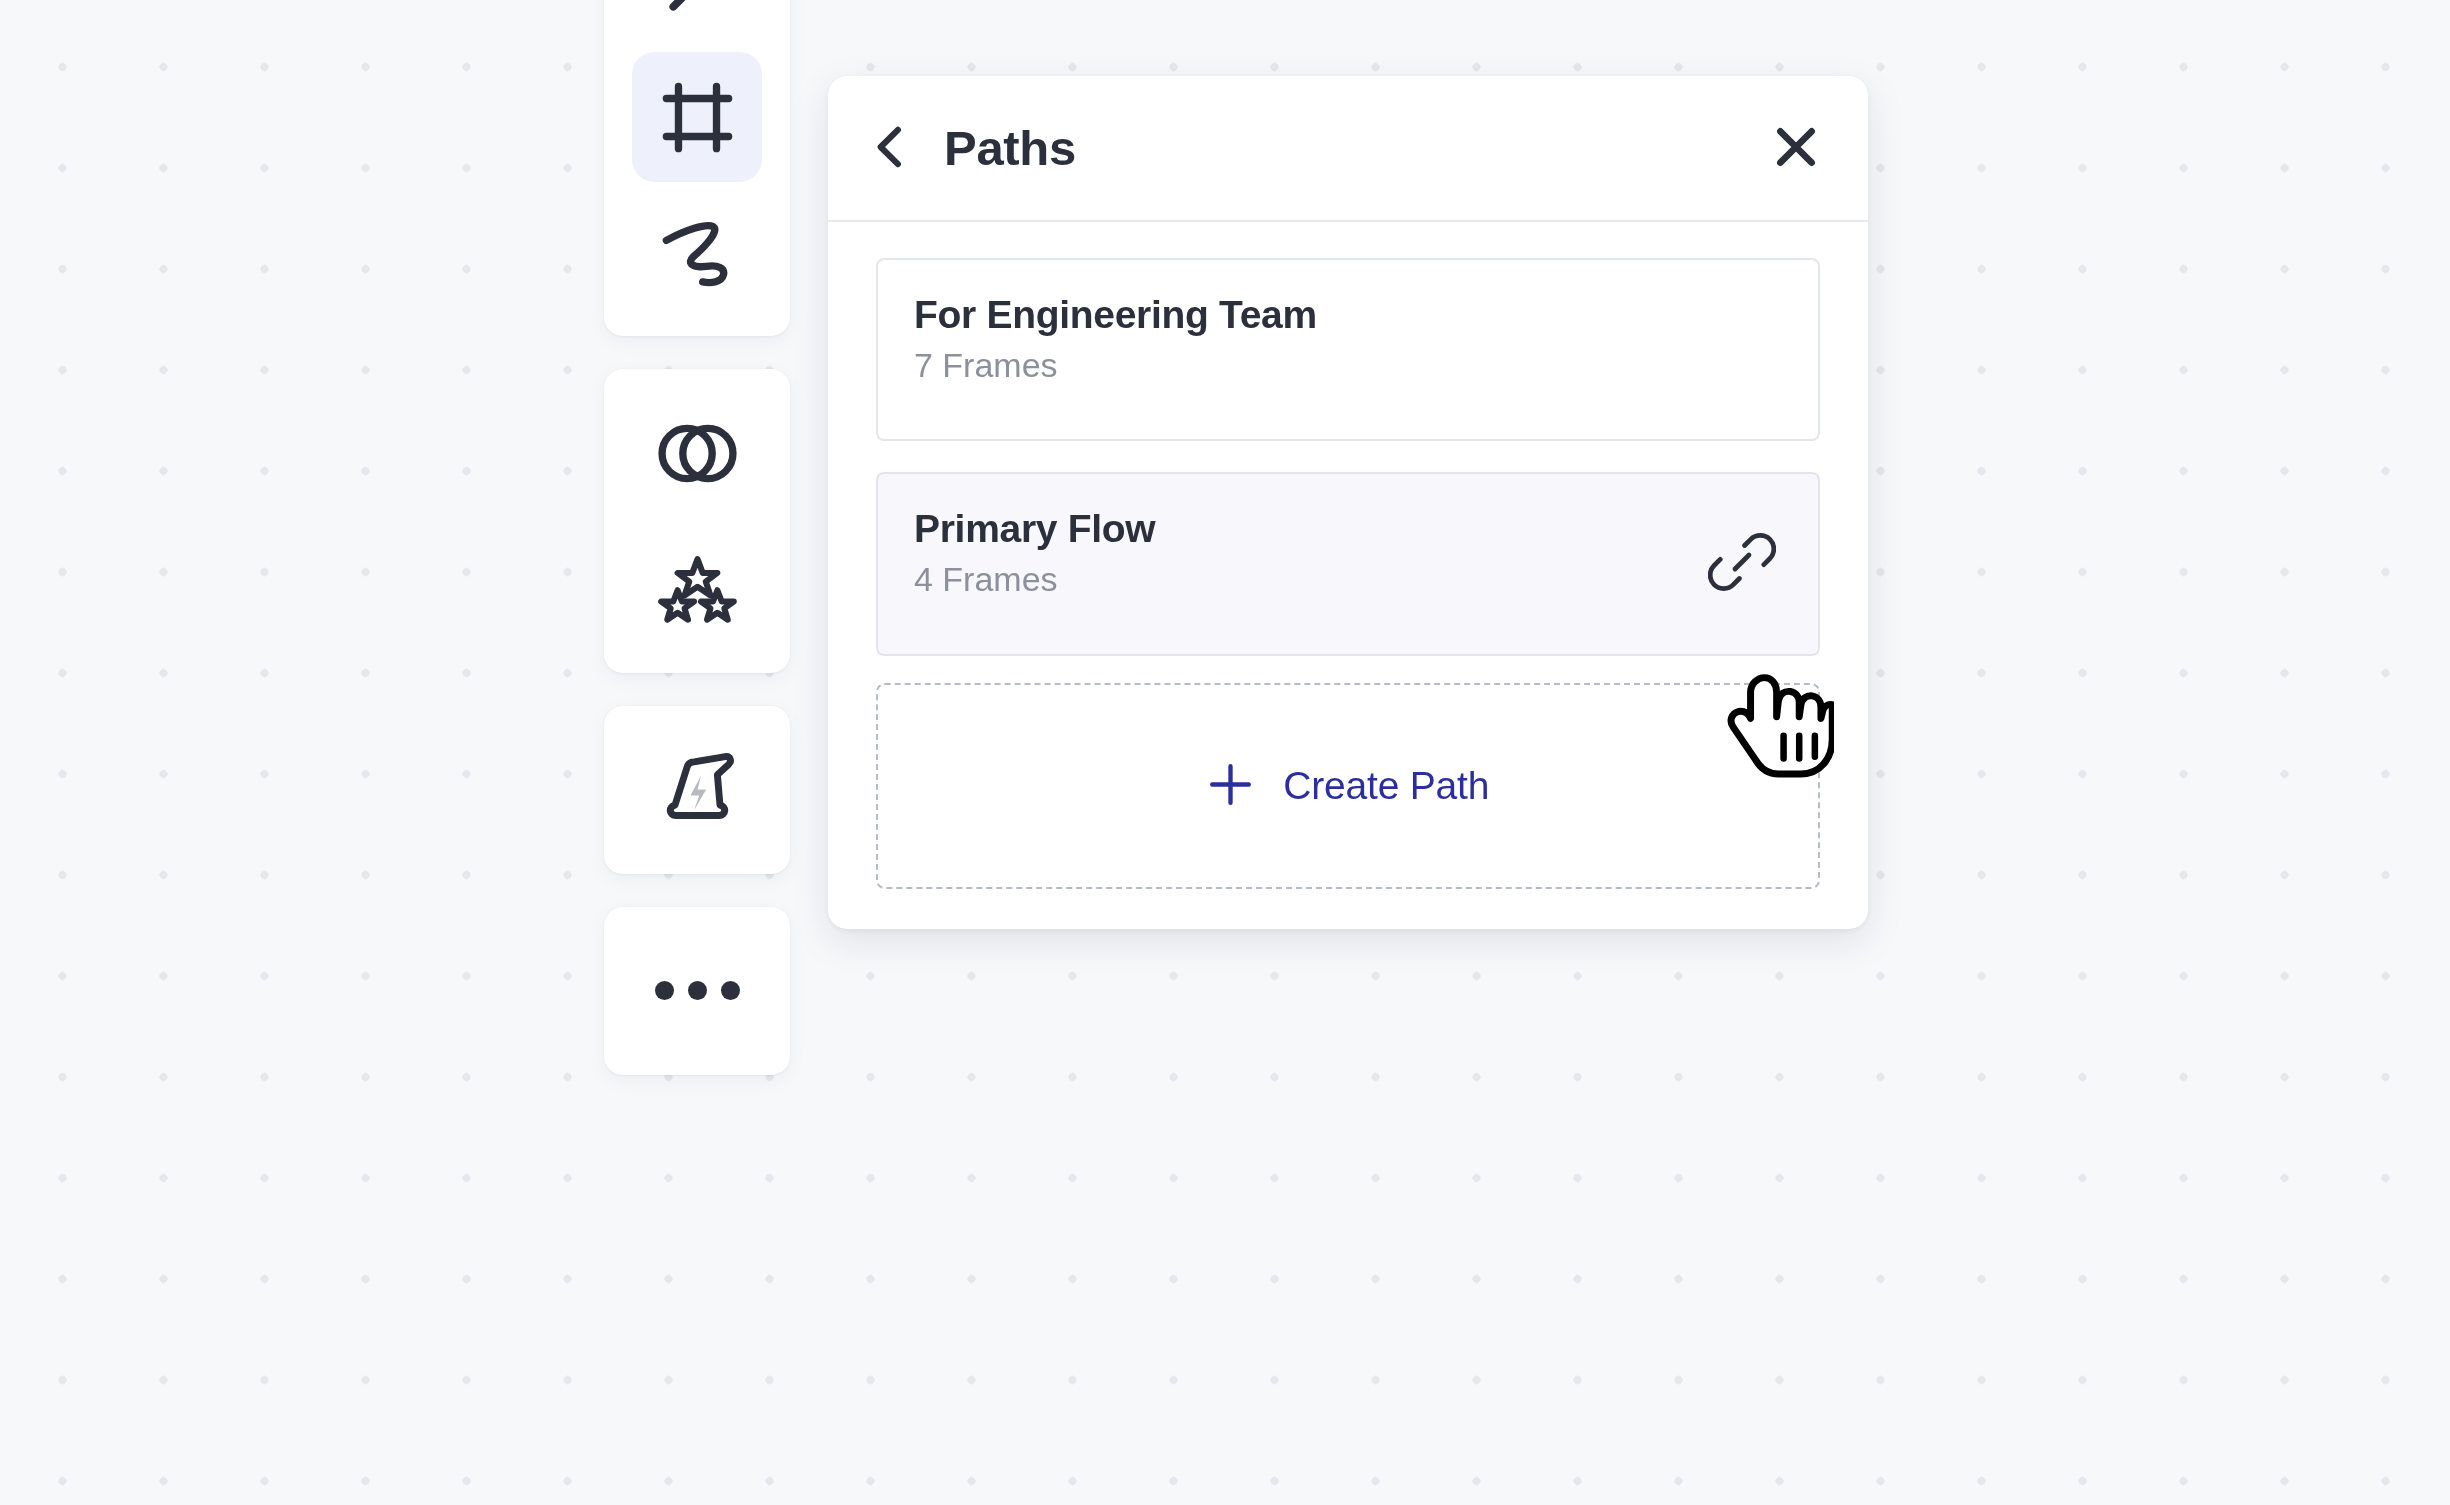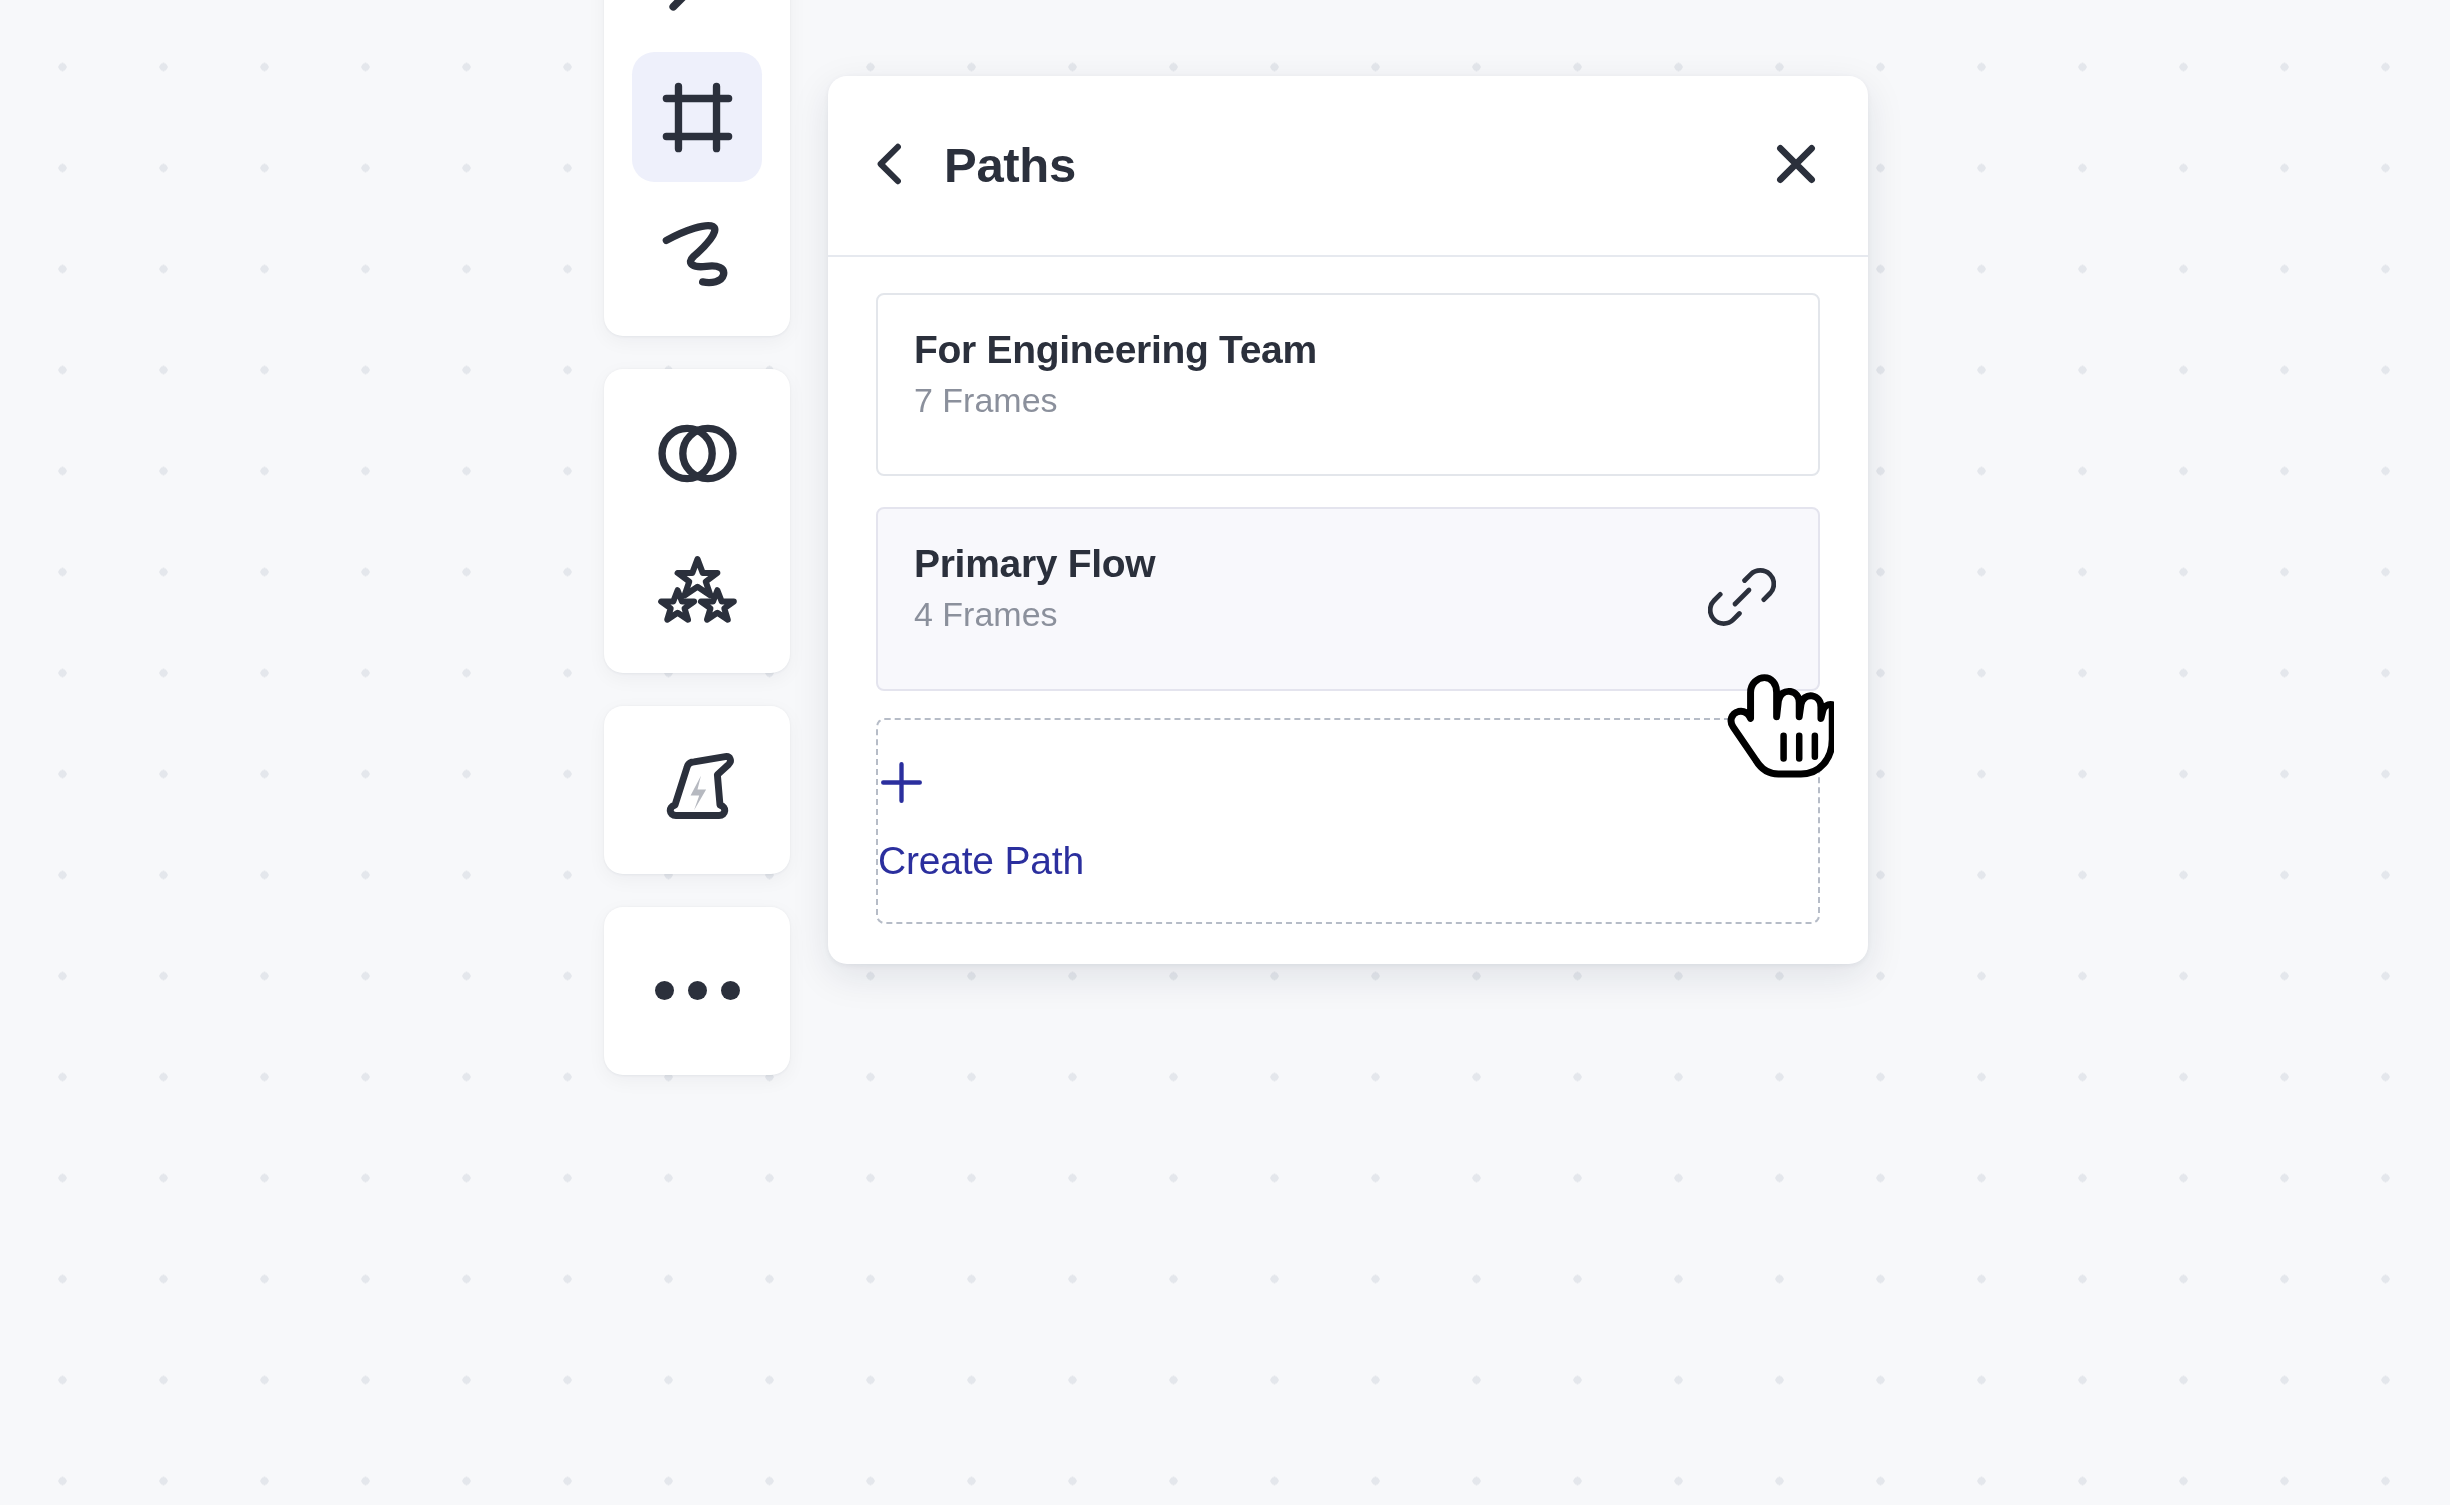--- a/index.html
+++ b/index.html
@@ -74,21 +74,21 @@
     left: 828px;
     top: 76px;
     width: 1040px;
     border-radius: 19px;
     background: #ffffff;
     box-shadow: 0 1.7px 5.2px rgba(24,32,56,.05), 0 12px 38px rgba(24,32,56,.10);
     overflow: visible;
   }
 
   .panel-header {
-    height: 181px;
+    height: 146px;
     display: flex;
     align-items: center;
     padding: 0 40px 0 31px;
     border-bottom: 2.6px solid #e6e9ef;
   }
 
   .icon-btn {
     width: 64px;
     height: 64px;
     display: flex;
@@ -159,25 +159,25 @@
     justify-content: center;
     cursor: pointer;
   }
 
   .create-path {
     margin-top: 8.7px;
     border: 2.6px dashed #b6bcc7;
     border-radius: 8.7px;
     height: 206px;
     display: flex;
+    align-items: center;
     justify-content: center;
     gap: 29.5px;
     cursor: pointer;
     background: transparent;
-    flex-direction: column;
   }
 
   .create-path-label {
     font-size: 39px;
     font-weight: 400;
     color: #2b2f9e;
     letter-spacing: -0.2px;
   }
 
   

